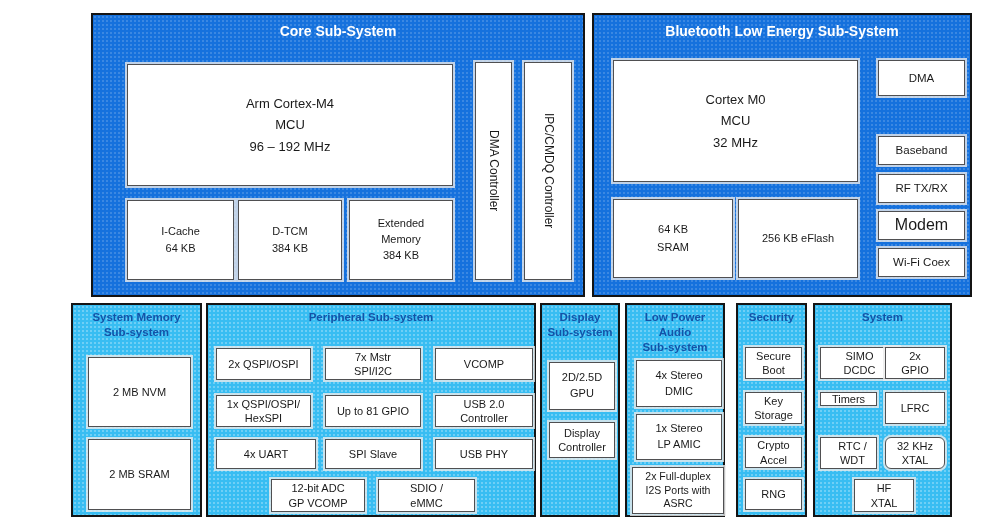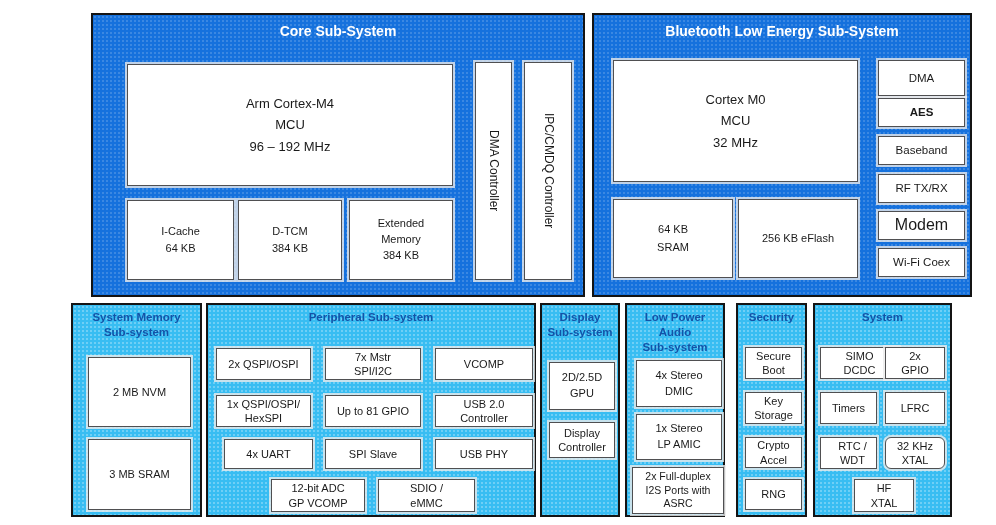--- a/index.html
+++ b/index.html
@@ -65,46 +65,45 @@
 
   <section class="panel dark" style="left:572px;top:13px;width:380px;height:284px;">
     <div class="big-title">Bluetooth Low Energy Sub-System</div>
     <div class="blk mcu" style="left:19px;top:45px;width:245px;height:122px;">Cortex M0
 MCU
 32 MHz</div>
     <div class="blk roomy" style="left:19px;top:184px;width:120px;height:79px;">64 KB
 SRAM</div>
     <div class="blk" style="left:144px;top:184px;width:120px;height:79px;">256 KB eFlash</div>
     <div class="blk" style="left:284px;top:45px;width:87px;height:36px;font-size:11.5px;">DMA</div>
-    <div class="blk bold" style="left:284px;top:83px;width:87px;height:29px;font-size:11.5px;">AES</div>
     <div class="blk" style="left:284px;top:121px;width:87px;height:29px;font-size:11.5px;">Baseband</div>
     <div class="blk" style="left:284px;top:159px;width:87px;height:29px;font-size:11.5px;">RF TX/RX</div>
     <div class="blk" style="left:284px;top:196px;width:87px;height:29px;font-size:16px;">Modem</div>
     <div class="blk" style="left:284px;top:233px;width:87px;height:29px;font-size:11.5px;">Wi-Fi Coex</div>
   </section>
 
   <section class="panel light" style="left:71px;top:303px;width:131px;height:214px;">
     <div class="sec-title">System Memory
 Sub-system</div>
     <div class="blk" style="left:15px;top:52px;width:103px;height:70px;">2 MB NVM</div>
-    <div class="blk" style="left:15px;top:134px;width:103px;height:71px;">3 MB SRAM</div>
+    <div class="blk" style="left:15px;top:134px;width:103px;height:71px;">2 MB SRAM</div>
   </section>
 
   <section class="panel light" style="left:206px;top:303px;width:330px;height:214px;">
     <div class="sec-title">Peripheral Sub-system</div>
     <div class="blk" style="left:8px;top:43px;width:95px;height:32px;">2x QSPI/OSPI</div>
     <div class="blk" style="left:117px;top:43px;width:96px;height:32px;">7x Mstr
 SPI/I2C</div>
     <div class="blk" style="left:227px;top:43px;width:98px;height:32px;">VCOMP</div>
     <div class="blk" style="left:8px;top:90px;width:95px;height:32px;">1x QSPI/OSPI/
 HexSPI</div>
     <div class="blk" style="left:117px;top:90px;width:96px;height:32px;">Up to 81 GPIO</div>
     <div class="blk" style="left:227px;top:90px;width:98px;height:32px;">USB 2.0
 Controller</div>
-    <div class="blk" style="left:16px;top:134px;width:89px;height:30px;">4x UART</div>
+    <div class="blk" style="left:8px;top:134px;width:100px;height:30px;">4x UART</div>
     <div class="blk" style="left:117px;top:134px;width:96px;height:30px;">SPI Slave</div>
     <div class="blk" style="left:227px;top:134px;width:98px;height:30px;">USB PHY</div>
     <div class="blk" style="left:63px;top:174px;width:94px;height:33px;">12-bit ADC
 GP VCOMP</div>
     <div class="blk" style="left:170px;top:174px;width:97px;height:33px;">SDIO /
 eMMC</div>
   </section>
 
   <section class="panel light" style="left:540px;top:303px;width:80px;height:214px;">
     <div class="sec-title">Display
@@ -138,21 +137,21 @@
 Accel</div>
     <div class="blk" style="left:7px;top:174px;width:57px;height:31px;">RNG</div>
   </section>
 
   <section class="panel light" style="left:813px;top:303px;width:139px;height:214px;">
     <div class="sec-title">System</div>
     <div class="blk" style="left:5px;top:42px;width:79px;height:32px;">SIMO
 DCDC</div>
     <div class="blk" style="left:70px;top:42px;width:60px;height:32px;">2x
 GPIO</div>
-    <div class="blk" style="left:5px;top:87px;width:57px;height:32px;">Timers</div>
+    <div class="blk" style="left:5px;top:87px;width:57px;height:14px;">Timers</div>
     <div class="blk" style="left:70px;top:87px;width:60px;height:32px;">LFRC</div>
     <div class="blk" style="left:5px;top:132px;width:57px;height:32px;padding-left:8px;">RTC /
 WDT</div>
     <div class="blk" style="left:70px;top:132px;width:60px;height:32px;border-radius:6px;">32 KHz
 XTAL</div>
     <div class="blk" style="left:39px;top:174px;width:60px;height:33px;">HF
 XTAL</div>
   </section>
 
 </div>

